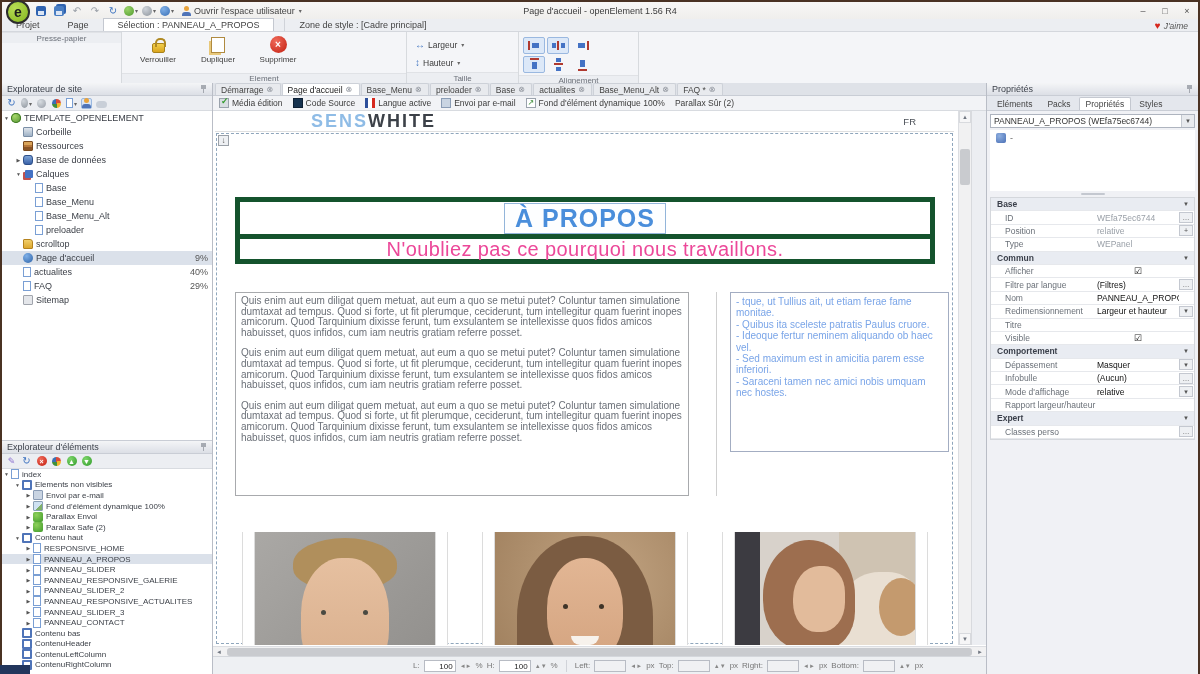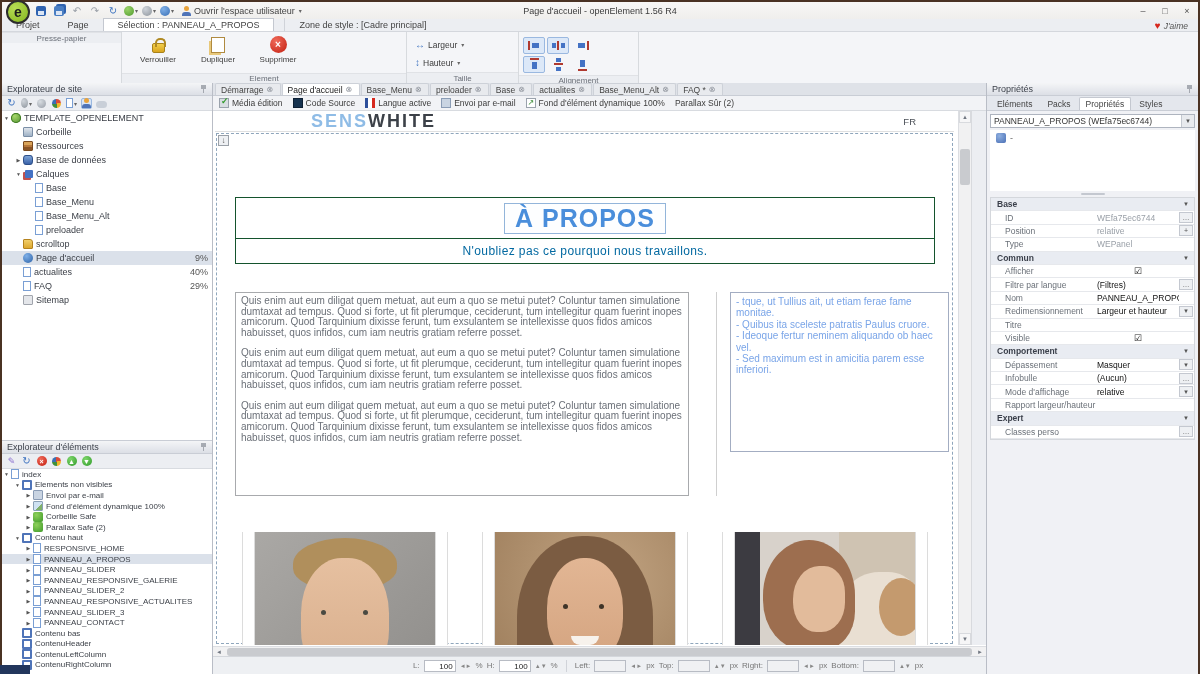--- a/index.html
+++ b/index.html
@@ -130,26 +130,26 @@
 
   .canvas{flex:1;position:relative;background:#fff;overflow:hidden}
   .page{position:absolute;top:0;left:2px;width:739px;height:534px;background:#fff;overflow:hidden}
   .siteheader{position:absolute;top:0;left:0;right:0;height:21px;background:#fff;border-bottom:1px solid #e0e0e0;display:flex;align-items:center}
   .brand{margin-left:96px;font-size:18px;font-weight:bold;letter-spacing:2px}
   .brand .lt{color:#8fbce6}.brand .dk{color:#3c4148}
   .nav{display:flex;margin-left:48px;gap:46px;font-size:10.5px;letter-spacing:1.5px;color:#4a4f56}
   .langs{margin-left:auto;margin-right:38px;display:flex;gap:10px;font-size:9.5px;color:#4a4f56}
   .anchor{position:absolute;top:24px;left:3px;width:11px;height:11px;border:1px solid #9aa0a8;background:#eef0f3;font-size:8px;color:#555;text-align:center;line-height:10px;z-index:5}
   .sel-outline{position:absolute;left:1px;right:1px;top:22px;bottom:1px;border:1px dashed #8fa6bc;pointer-events:none}
-  .tbox{position:absolute;left:20px;width:700px;border:1px solid #14532d;display:flex;align-items:center;justify-content:center}
+  .tbox{position:absolute;left:20px;width:700px;border:5px solid #14532d;display:flex;align-items:center;justify-content:center}
   .titlebox{top:86px;height:42px}
   .title-sel{border:1px solid #93b5da;padding:0 10px;background:#fdfeff}
   .ptitle{font-size:25px;font-weight:bold;color:#4a8edb;letter-spacing:1px}
   .subtitlebox{top:128px;height:25px;border-top:none}
-  .psub{font-size:12px;color:#0369a1;letter-spacing:.4px}
+  .psub{font-size:20px;color:#ec4899;letter-spacing:.4px}
   .cols{position:absolute;top:181px;left:20px;width:700px;height:204px}
   .colL{position:absolute;left:0;top:0;width:454px;height:204px;border:1px solid #a8aaad;padding:3px 5px;font-size:10px;line-height:10.6px;color:#6b7078}
   .colL p{margin-bottom:10px}
   .coldiv{position:absolute;left:481px;top:0;bottom:0;width:1px;background:#cfcfcf}
   .colR{position:absolute;left:495px;top:0;width:219px;height:160px;border:1px solid #a3adc2;padding:3px 5px;font-size:10px;line-height:11.4px;color:#7aa5e8}
   .photos{position:absolute;top:421px;left:20px;width:700px;height:113px;display:flex;justify-content:center;gap:34px}
   .pgroup{display:flex}
   .guide{width:13px;height:113px;background:#fff;border-left:1px solid #dcdcdc;border-right:1px solid #dcdcdc}
   .photo{width:180px;height:160px;position:relative;overflow:hidden}
   .p1{background:linear-gradient(135deg,#aaa8a5,#8f8d8a)}
@@ -487,21 +487,21 @@
         <span class="tlabel">Envoi par e-mail</span>
       </div>
       <div class="trow">
         <span class="texp" style="margin-left: 22px;">▶</span>
         <span class="ic tic ic-img"></span>
         <span class="tlabel">Fond d'élément dynamique 100%</span>
       </div>
       <div class="trow">
         <span class="texp" style="margin-left: 22px;">▶</span>
         <span class="ic tic ic-plx"></span>
-        <span class="tlabel">Corbeille Safe</span>
+        <span class="tlabel">Parallax Envoi</span>
       </div>
       <div class="trow">
         <span class="texp" style="margin-left: 22px;">▶</span>
         <span class="ic tic ic-plx"></span>
         <span class="tlabel">Parallax Safe (2)</span>
       </div>
       <div class="trow">
         <span class="texp" style="margin-left: 11px;">▼</span>
         <span class="ic tic ic-square"></span>
         <span class="tlabel">Contenu haut</span>
@@ -658,20 +658,21 @@
           <p>Quis enim aut eum diligat quem metuat, aut eum a quo se metui putet? Coluntur tamen simulatione dumtaxat ad tempus. Quod si forte, ut fit plerumque, ceciderunt, tum intellegitur quam fuerint inopes amicorum. Quod Tarquinium dixisse ferunt, tum exsulantem se intellexisse quos fidos amicos habuisset, quos infidos, cum iam neutris gratiam referre posset.</p>
           <p>Quis enim aut eum diligat quem metuat, aut eum a quo se metui putet? Coluntur tamen simulatione dumtaxat ad tempus. Quod si forte, ut fit plerumque, ceciderunt, tum intellegitur quam fuerint inopes amicorum. Quod Tarquinium dixisse ferunt, tum exsulantem se intellexisse quos fidos amicos habuisset, quos infidos, cum iam neutris gratiam referre posset.</p>
         </div>
         <div class="coldiv"></div>
         <div class="colR">
 
         <div class="bullet">- tque, ut Tullius ait, ut etiam ferae fame monitae.</div>
             <div class="bullet">- Quibus ita sceleste patratis Paulus cruore.</div>
             <div class="bullet">- Ideoque fertur neminem aliquando ob haec vel.</div>
             <div class="bullet">- Sed maximum est in amicitia parem esse inferiori.</div>
+            <div class="bullet">- Saraceni tamen nec amici nobis umquam nec hostes.</div>
           </div>
       </div>
       <div class="photos">
         <span class="pgroup">
             <span class="guide"></span>
           <span class="photo p1">
               <span class="hair"></span>
               <span class="face"></span>
               <span class="eyes"></span>
             </span>

